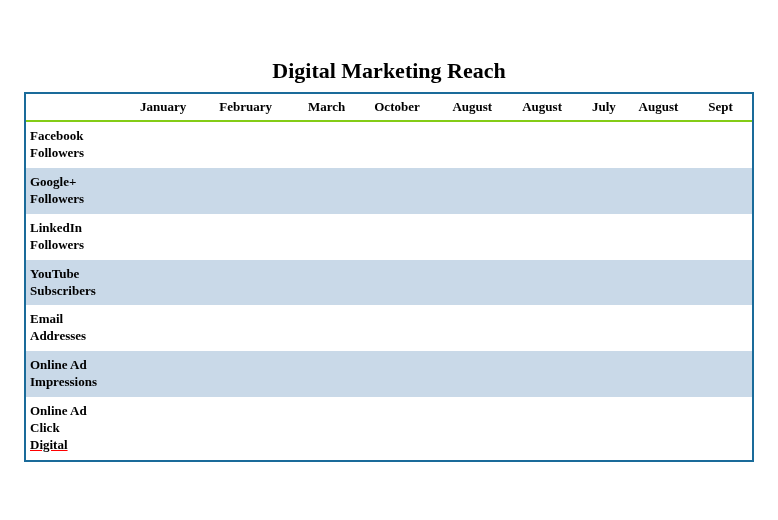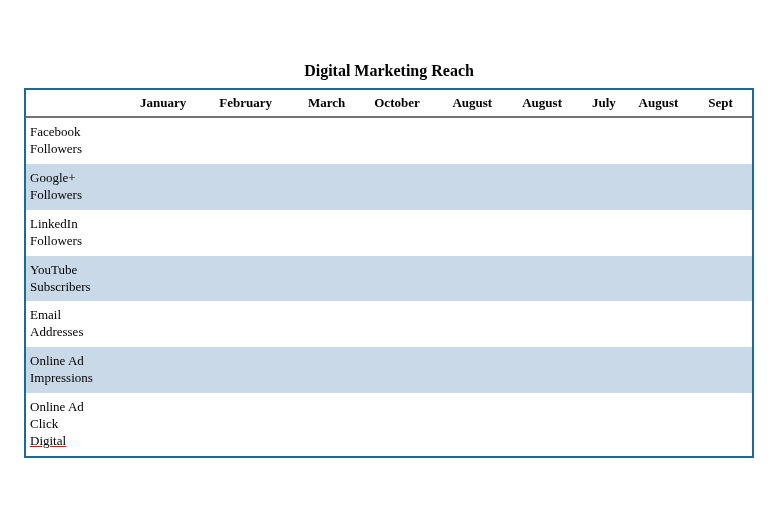--- a/index.html
+++ b/index.html
@@ -18,38 +18,38 @@
       justify-content: center;
     }
 
     .page-container {
       width: 750px;
       padding: 10px;
     }
 
     .page-title {
       text-align: center;
-      font-size: 16px;
+      font-size: 22px;
       font-weight: bold;
       margin-bottom: 8px;
       color: #000;
     }
 
     .table-wrapper {
       border: 2px solid #1a6b9a;
     }
 
     table {
       width: 100%;
       border-collapse: collapse;
       font-size: 13px;
     }
 
     thead tr {
-      border-bottom: 2px solid #737373;
+      border-bottom: 2px solid #84cc16;
       margin-left: 29px;
     }
 
     thead th {
       padding: 5px 4px;
       font-weight: bold;
       text-align: left;
       color: #000;
       font-size: 13px;
     }
@@ -68,21 +68,21 @@
 
     tbody td {
       padding: 6px 4px;
       vertical-align: top;
       color: #000;
       font-size: 13px;
     }
 
     tbody td:first-child {
       width: 110px;
-      font-weight: normal;
+      font-weight: bold;
     }
 
     .row-label {
       line-height: 1.3;
     }
 
     .underline-red {
       text-decoration: underline;
       text-decoration-color: red;
     }

